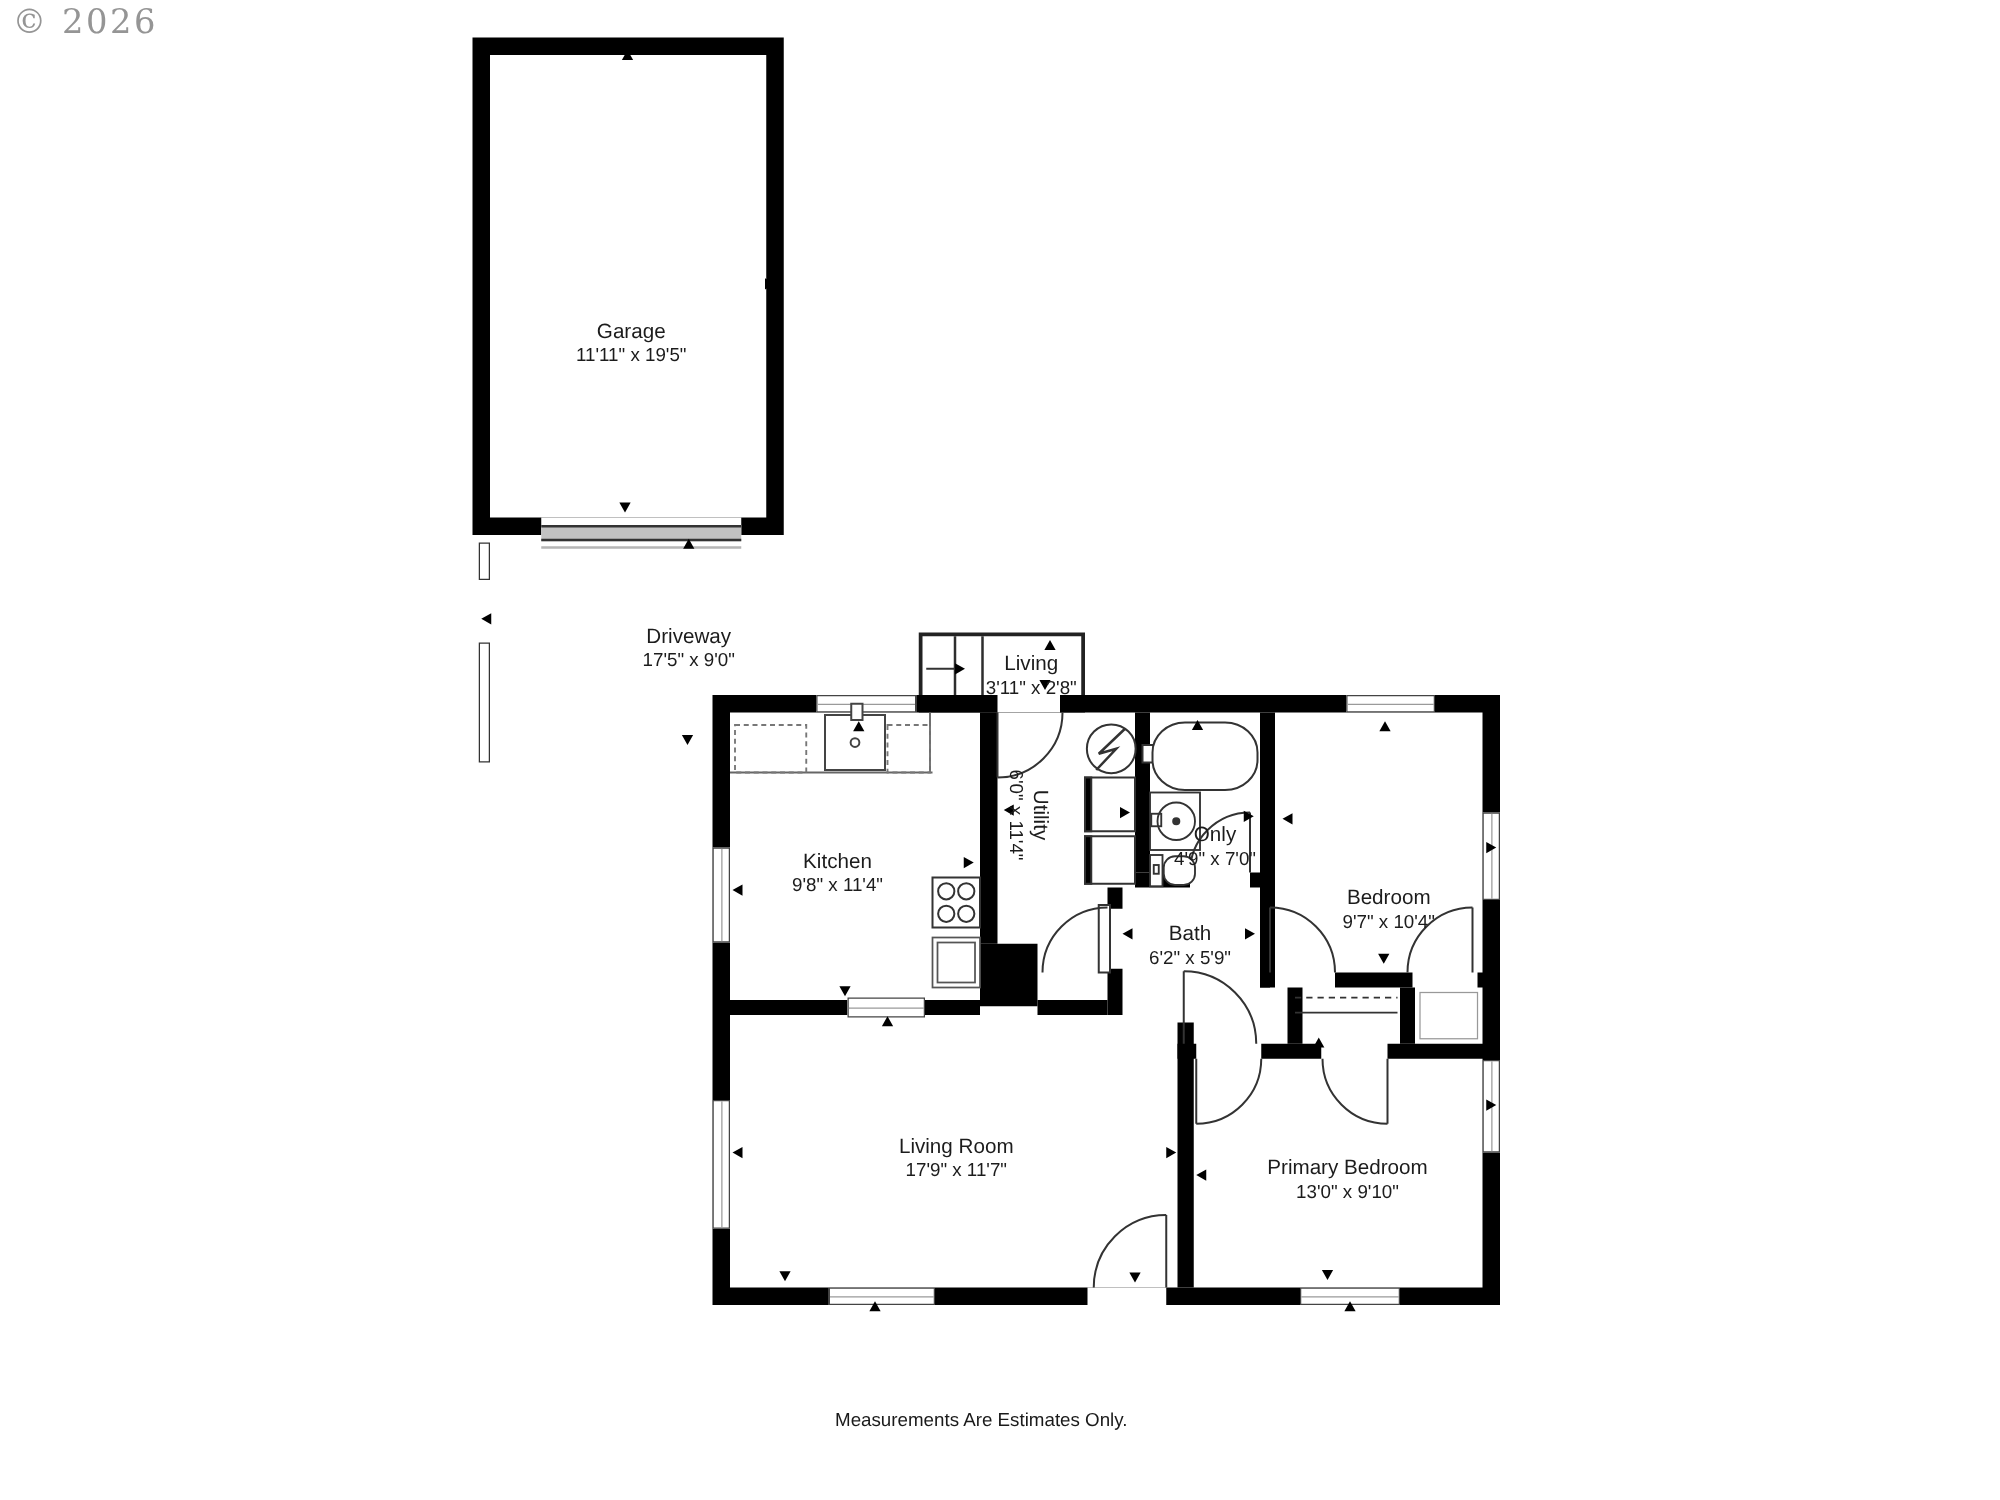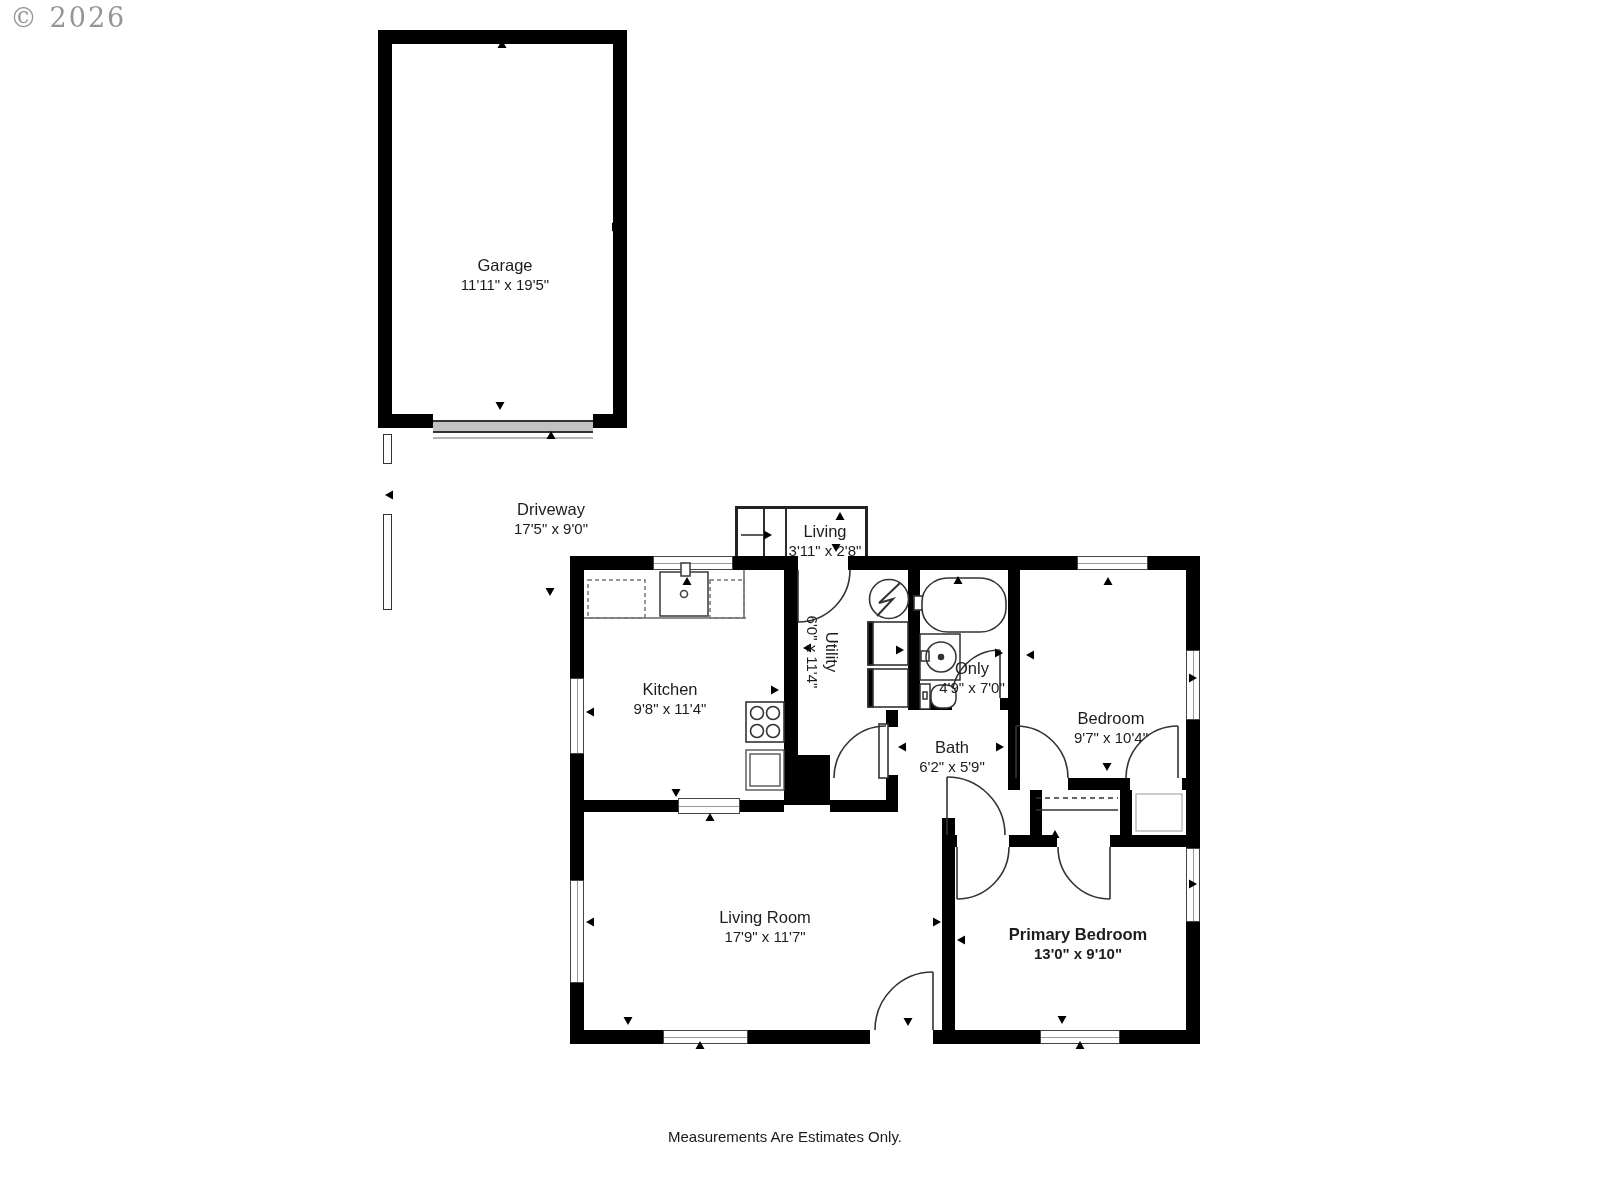--- a/index.html
+++ b/index.html
@@ -274,18 +274,18 @@
       <div class="dm">9'7" x 10'4"</div>
   </div>
   <div class="label" style="left:952px;top:757px;">
     <div class="nm">Bath</div>
       <div class="dm">6'2" x 5'9"</div>
   </div>
   <div class="label" style="left:765px;top:927px;">
     <div class="nm">Living Room</div>
       <div class="dm">17'9" x 11'7"</div>
   </div>
-  <div class="label" style="left:1078px;top:944px;font-weight:bold;">
+  <div class="label" style="left:1078px;top:944px;">
     <div class="nm">Primary Bedroom</div>
       <div class="dm">13'0" x 9'10"</div>
   </div>
 
 </div>
 
 </body></html>

